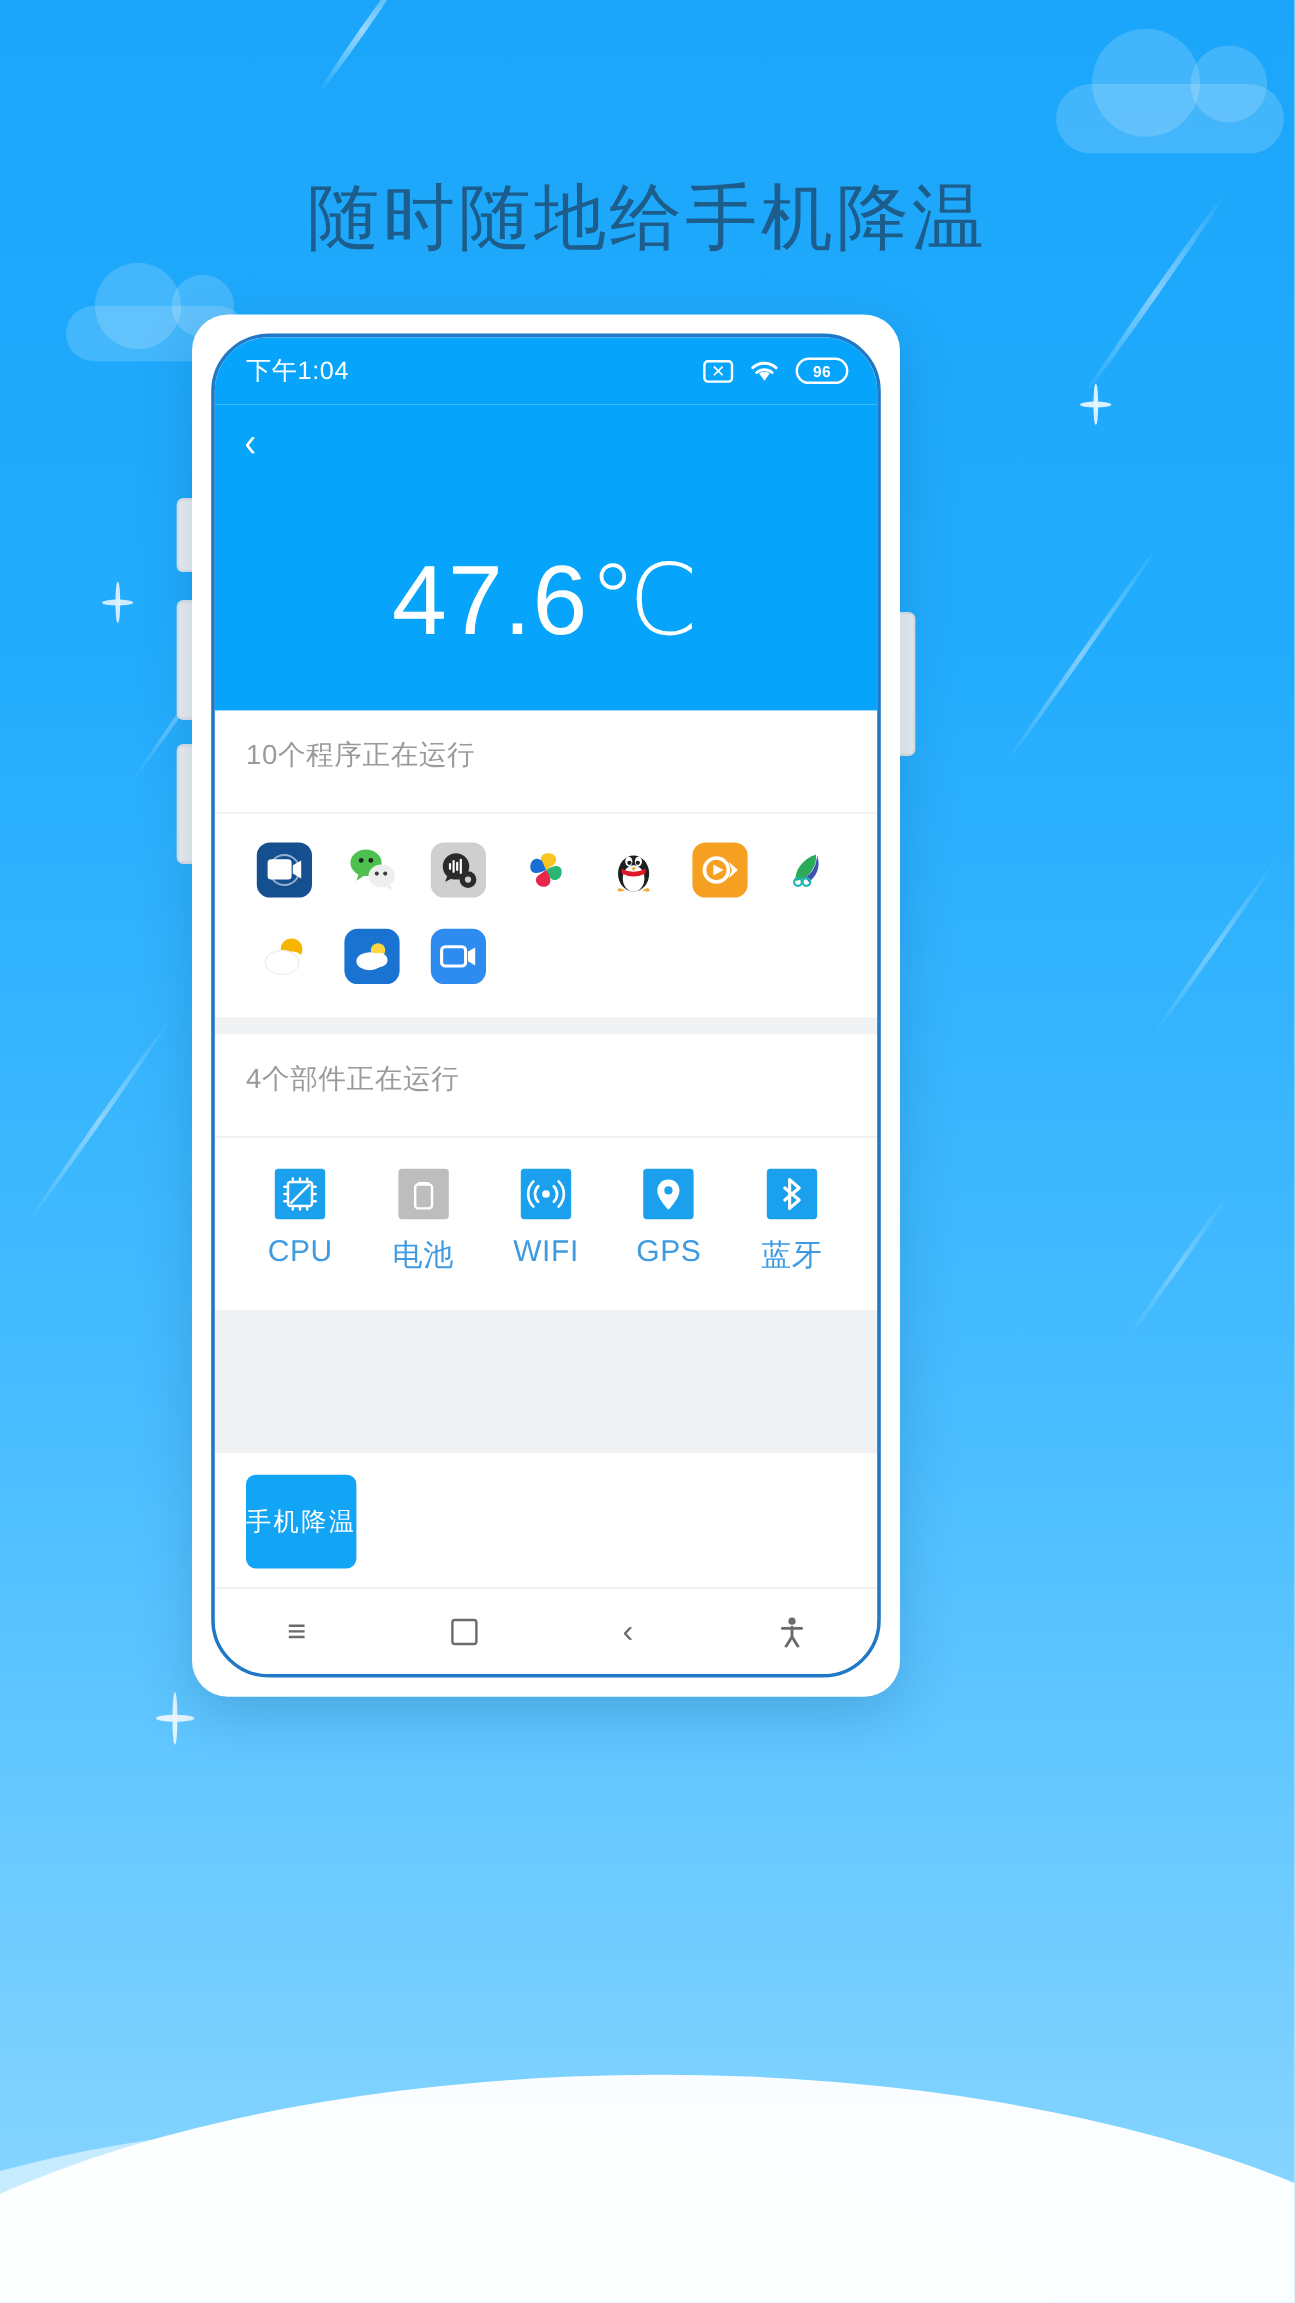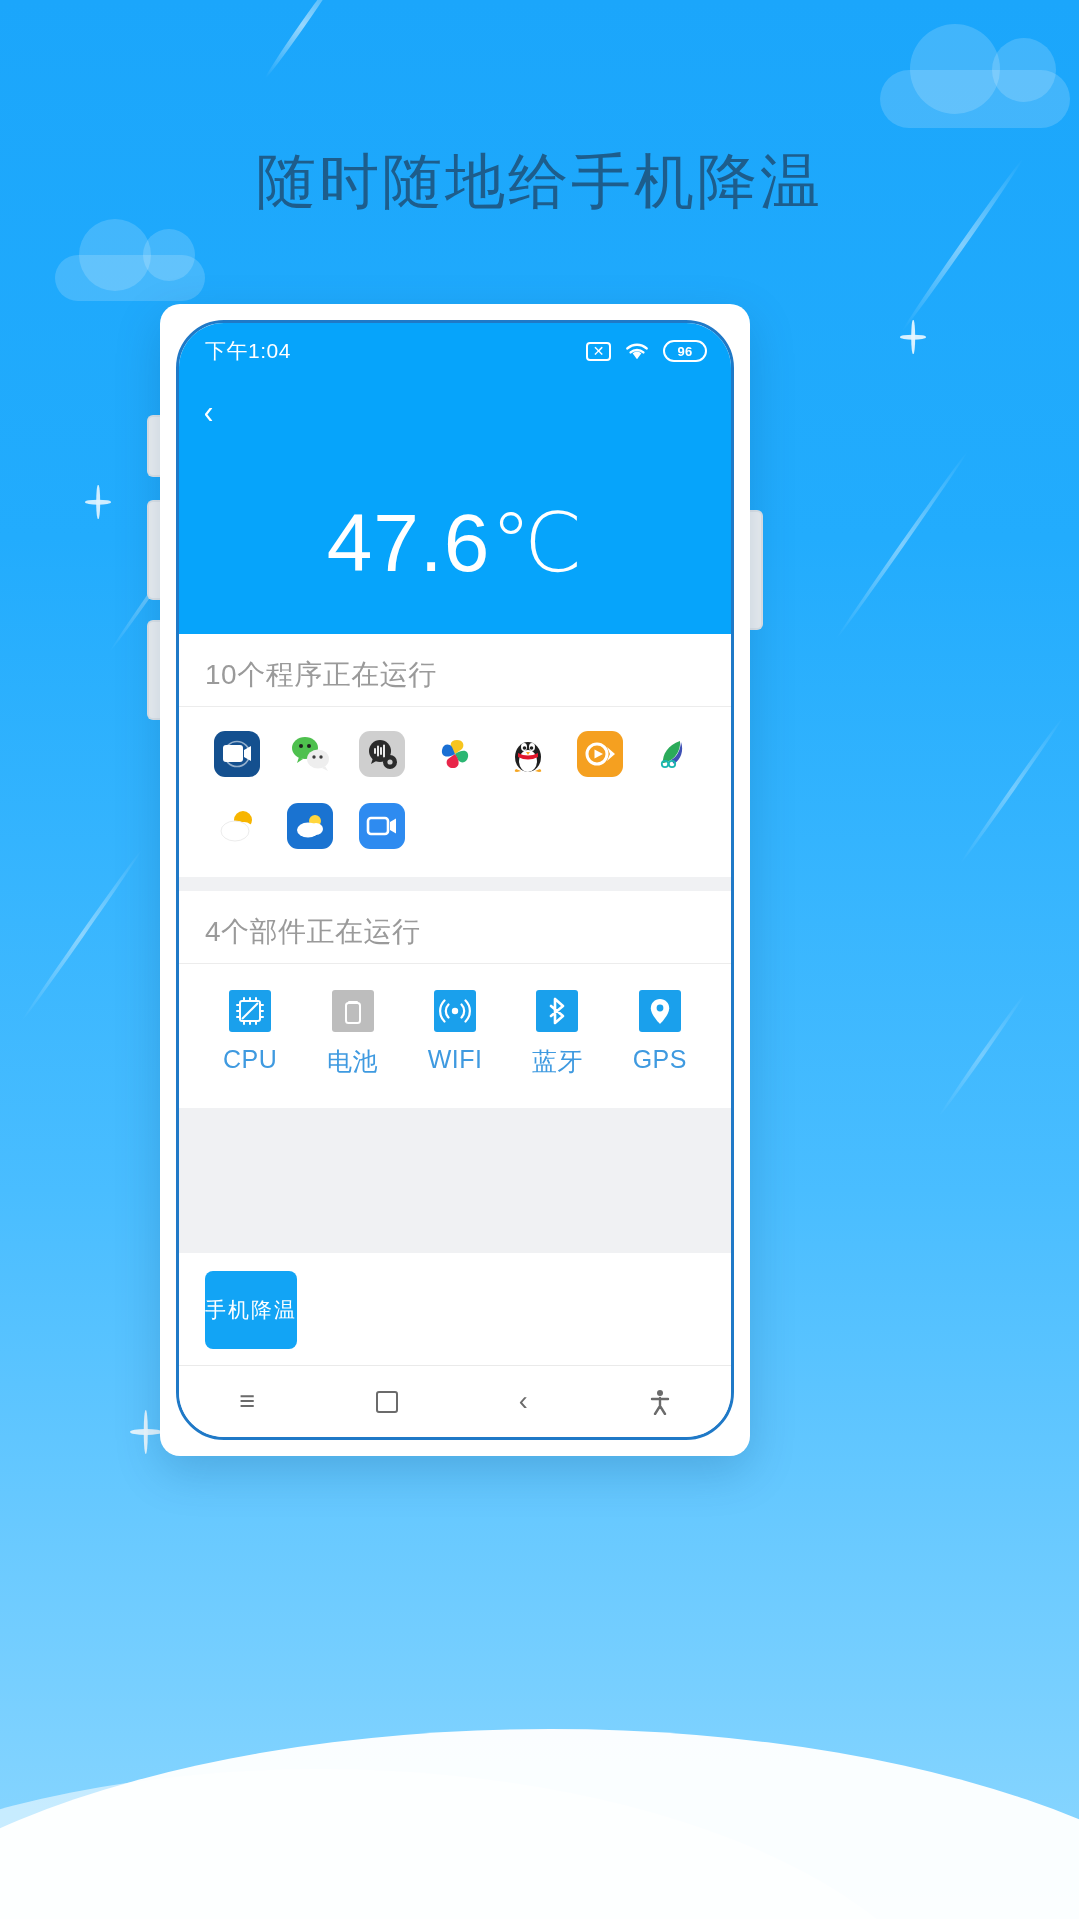--- a/index.html
+++ b/index.html
@@ -77,24 +77,23 @@
     font-size: 60px; font-weight: normal;
     letter-spacing: 3px;
     color: #1d5d8c;
   }
 
   
   .phone {
     position: absolute; left: 160px; top: 262px;
     width: 590px; height: 1152px;
     background: #ffffff;
-    border-radius: 20px;
+    border-radius: 30px;
     box-shadow: 0 16px 45px rgba(10,70,120,.22);
     padding: 16px;
-    margin-top: 42px;
   }
   .phone-inner {
     position: relative;
     width: 100%; height: 100%;
     border: 3px solid #1f79c7;
     border-radius: 48px;
     overflow: hidden;
     background: #f2f3f5;
     display: flex; flex-direction: column;
   }
@@ -139,21 +138,21 @@
   }
   .temp {
     text-align: center; font-size: 82px; font-weight: 300;
     letter-spacing: 1px; margin-top: 52px;
   }
   .temp-sub { text-align: center; font-size: 25px; margin-top: 34px; letter-spacing: 1px;}
 
   
   .sheet { background: #ffffff; flex: 0 0 auto; }
   .section-title {
-    font-size: 28px; color: #9a9a9a; padding: 22px 26px 12px 26px;
+    font-size: 23px; color: #9a9a9a; padding: 22px 26px 32px 26px;
     border-bottom: 1px solid #ececec; letter-spacing: .5px;
   }
   .app-grid {
     display: flex; flex-wrap: wrap; padding: 16px 22px 20px 22px;
     gap: 10px 0;
   }
   .app-cell { width: 14.2857%; display: flex; align-items: center; justify-content: center; height: 62px; }
   .app-icon { width: 46px; height: 46px; border-radius: 11px; position: relative; }
 
   .gap { height: 14px; background: #f0f1f3; }
@@ -418,34 +417,34 @@
                 <path d="M10.5 10.5 A14.8 14.8 0 0 0 10.5 31.5" fill="none" stroke="#fff" stroke-width="2.2" stroke-linecap="round"></path>
                 <path d="M31.5 10.5 A14.8 14.8 0 0 1 31.5 31.5" fill="none" stroke="#fff" stroke-width="2.2" stroke-linecap="round"></path>
               </svg>
             </div>
             <div class="comp-label">WIFI</div>
           </div>
 
           <div class="comp-cell">
             <div class="comp-icon" style="background:#1aa0ec;">
               <svg width="42" height="42" viewBox="0 0 42 42">
-                <path d="M19 9 L27 16 L15 26 M19 33 L27 26 L15 16 M19 9 L19 33" fill="none" stroke="#fff" stroke-width="2.6" stroke-linejoin="round" stroke-linecap="round"></path>
-              </svg>
-            </div>
-            <div class="comp-label">蓝牙</div>
+                <path d="M21 9 C15.8 9 11.8 13 11.8 18.2 C11.8 25 21 34 21 34 C21 34 30.2 25 30.2 18.2 C30.2 13 26.2 9 21 9 Z" fill="#fff"></path>
+                <circle cx="21" cy="18" r="3.4" fill="#1aa0ec"></circle>
+              </svg>
+            </div>
+            <div class="comp-label">GPS</div>
           </div>
 
           <div class="comp-cell">
             <div class="comp-icon" style="background:#1aa0ec;">
               <svg width="42" height="42" viewBox="0 0 42 42">
-                <path d="M21 9 C15.8 9 11.8 13 11.8 18.2 C11.8 25 21 34 21 34 C21 34 30.2 25 30.2 18.2 C30.2 13 26.2 9 21 9 Z" fill="#fff"></path>
-                <circle cx="21" cy="18" r="3.4" fill="#1aa0ec"></circle>
-              </svg>
-            </div>
-            <div class="comp-label">GPS</div>
+                <path d="M19 9 L27 16 L15 26 M19 33 L27 26 L15 16 M19 9 L19 33" fill="none" stroke="#fff" stroke-width="2.6" stroke-linejoin="round" stroke-linecap="round"></path>
+              </svg>
+            </div>
+            <div class="comp-label">蓝牙</div>
           </div>
 
         </div>
       </div>
 
       <div class="filler"></div>
 
       <div class="cta-wrap">
         <button class="cta">手机降温</button>
       </div>

